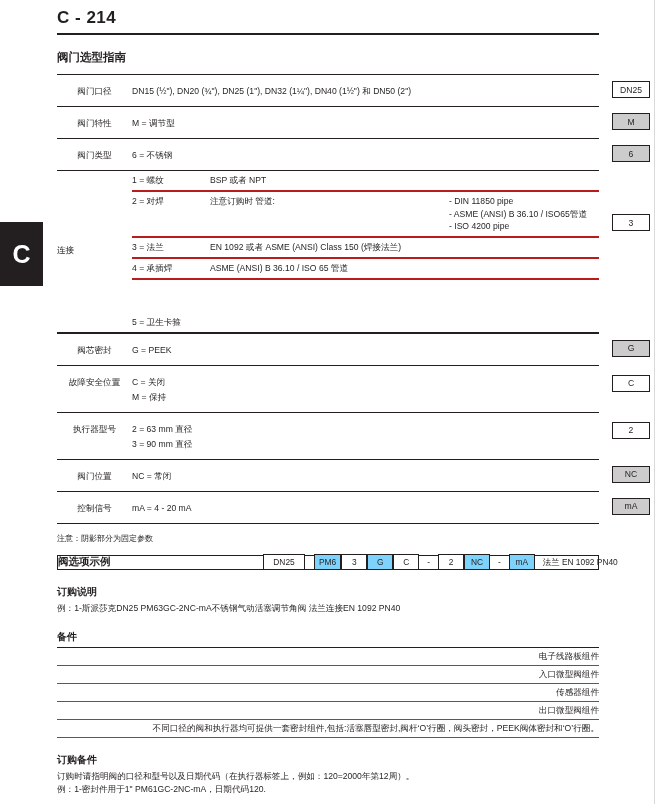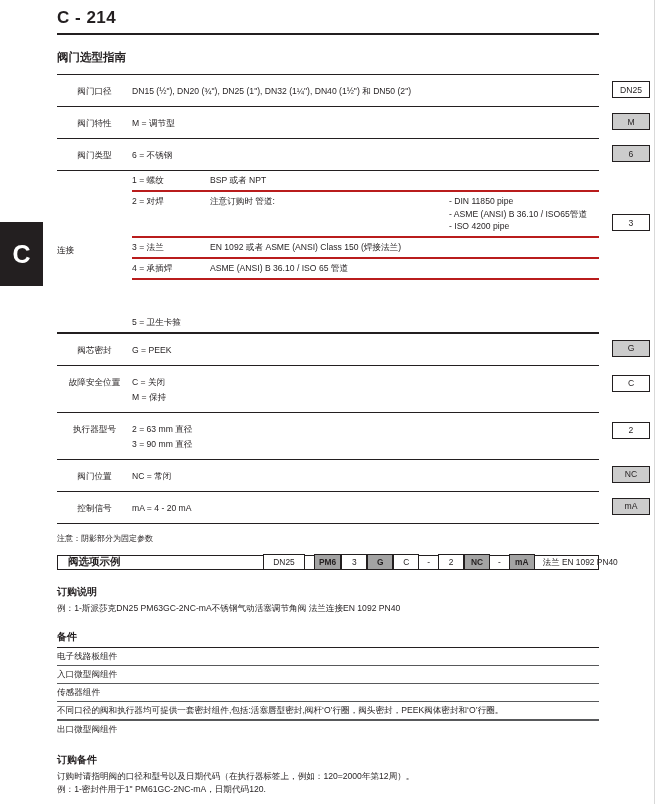--- a/index.html
+++ b/index.html
@@ -181,21 +181,20 @@
 
   
   .example-box {
     margin-top: 11px;
     width: 542px;
     height: 15px;
     border: 1.4px solid #231f20;
     box-sizing: border-box;
     display: flex;
     align-items: center;
-    padding-left: 10px;
     position: relative;
   }
   .example-title {
     font-size: 10.5px;
     font-weight: bold;
   }
   .code-strip {
     position: absolute;
     left: 205px;
     display: flex;
@@ -206,21 +205,21 @@
     box-sizing: border-box;
     height: 16px;
     min-width: 26px;
     padding: 0 4px;
     font-size: 8.4px;
     display: flex;
     align-items: center;
     justify-content: center;
     background: #ffffff;
   }
-  .chip.shaded { background: #a3a3a3; font-weight: bold; }
+  .chip.shaded { background: #7dd3fc; }
   .chip.wide { min-width: 42px; }
   .grp { display: flex; }
   .grp .chip { border-left-width: 0.6px; border-right-width: 0.6px; }
   .grp .chip:first-child { border-left-width: 1.2px; }
   .grp .chip:last-child { border-right-width: 1.2px; }
   .dash {
     font-size: 8.4px;
     padding: 0 8px;
   }
   .gap { width: 9px; }
@@ -242,20 +241,21 @@
     line-height: 13px;
   }
 
   
   .sp-list { width: 542px; margin-top: 2px; }
   .sp-item {
     font-size: 8.6px;
     border-top: 1px solid #58595b;
     padding: 2px 0 2px 0;
     line-height: 13px;
+    text-align: right;
   }
   .sp-item.first { border-top: 1.4px solid #231f20; }
   .sp-item.last { border-bottom: 1px solid #58595b; }
 </style>
 </head>
 <body>
 
 <div class="page">
 
   <div class="right-edge-rule"></div>
@@ -426,22 +426,22 @@
     </div>
 
     <div class="blk-title">订购说明</div>
     <div class="blk-line">例：1-斯派莎克DN25 PM63GC-2NC-mA不锈钢气动活塞调节角阀 法兰连接EN 1092 PN40</div>
 
     <div class="blk-title">备件</div>
     <div class="sp-list">
       <div class="sp-item first">电子线路板组件</div>
       <div class="sp-item">入口微型阀组件</div>
       <div class="sp-item">传感器组件</div>
+      <div class="sp-item">出口微型阀组件</div>
       <div class="sp-item last">不同口径的阀和执行器均可提供一套密封组件,包括:活塞唇型密封,阀杆‘O’行圈，阀头密封，PEEK阀体密封和‘O’行圈。</div>
-      <div class="sp-item">出口微型阀组件</div>
     </div>
 
     <div class="blk-title">订购备件</div>
     <div class="blk-line">订购时请指明阀的口径和型号以及日期代码（在执行器标签上，例如：120=2000年第12周）。</div>
     <div class="blk-line">例：1-密封件用于1" PM61GC-2NC-mA，日期代码120.</div>
 
   </div>
 </div>
 
 </body></html>

